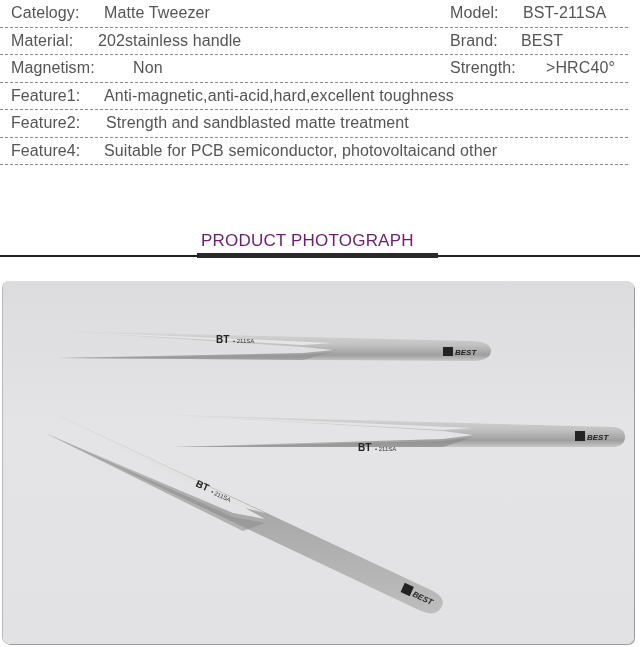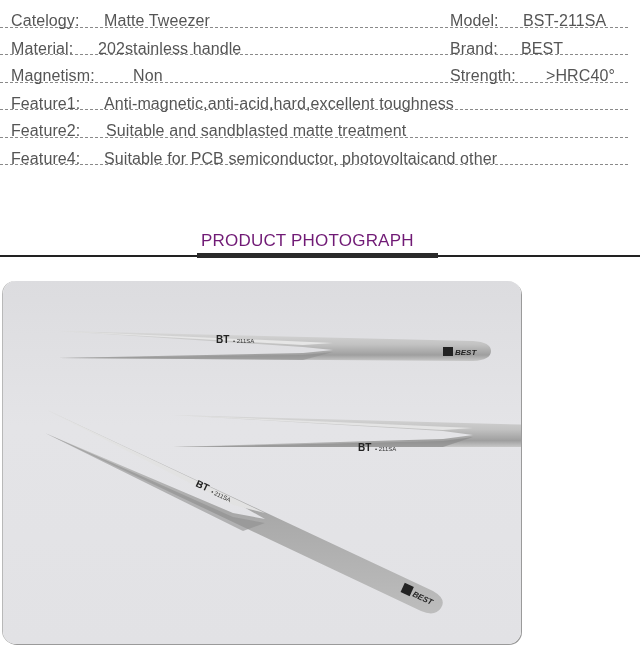--- a/index.html
+++ b/index.html
@@ -1,26 +1,26 @@
 <!DOCTYPE html>
 <html><head>
   <meta charset="utf-8">
   <style>
     html, body { margin: 0; padding: 0; background: #ffffff; }
     body { width: 640px; height: 647px; position: relative; overflow: hidden;
            font-family: "Liberation Sans", "DejaVu Sans", sans-serif; color: #5a5a5a; }
     .spec-table { position: absolute; left: 0; top: 0; width: 640px; }
     .row { position: relative; height: 27.5px; border-bottom: 1px dashed #8a8a8a; box-sizing: border-box; width: 628px; }
-    .row span { position: absolute; top: 4px; font-size: 16px; line-height: 18px; white-space: nowrap; color: #555; letter-spacing: 0.1px; margin-top: 8px; }
+    .row span { position: absolute; top: 4px; font-size: 16px; line-height: 18px; white-space: nowrap; color: #555; letter-spacing: 0.1px; }
     .heading-wrap { position: absolute; left: 0; top: 228px; width: 640px; height: 40px; }
     .heading { position: absolute; left: 201px; top: 3px; font-size: 17px; color: #701a75; letter-spacing: 0.2px; }
     .heading-line { position: absolute; left: 0; top: 27px; width: 640px; height: 1.5px; background: #222; }
     .heading-bar { position: absolute; left: 197px; top: 25px; width: 241px; height: 5px; background: #2a2a2a; }
-    .photo { position: absolute; left: 3px; top: 281px; width: 518px; height: 363px;
-             border-radius: 13px; background: linear-gradient(180deg, #dcdcdf 0%, #e4e4e7 40%, #e2e2e5 100%);
+    .photo { position: absolute; left: 3px; top: 281px; width: 631px; height: 363px;
+             border-radius: 7px; background: linear-gradient(180deg, #dcdcdf 0%, #e4e4e7 40%, #e2e2e5 100%);
              box-shadow: 1px 1px 0 #9a9a9a, -1px 0 0 #b8b8b8; overflow: hidden; }
     .photo svg { position: absolute; left: 0; top: 0; }
   </style>
 </head>
 <body>
 
 <div class="spec-table">
   <div class="row">
     <span style="left:11px">Catelogy:</span>
     <span style="left:104px">Matte Tweezer</span>
@@ -38,21 +38,21 @@
     <span style="left:133px">Non</span>
     <span style="left:450px">Strength:</span>
     <span style="left:546px">&gt;HRC40°</span>
   </div>
   <div class="row">
     <span style="left:11px">Feature1:</span>
     <span style="left:104px">Anti-magnetic,anti-acid,hard,excellent toughness</span>
   </div>
   <div class="row">
     <span style="left:11px">Feature2:</span>
-    <span style="left:106px">Suitable and sandblasted matte treatment</span>
+    <span style="left:106px">Strength and sandblasted matte treatment</span>
   </div>
   <div class="row">
     <span style="left:11px">Feature4:</span>
     <span style="left:104px">Suitable for PCB semiconductor, photovoltaicand other</span>
   </div>
 </div>
 
 <div class="heading-wrap">
   <div class="heading">PRODUCT PHOTOGRAPH</div>
   <div class="heading-line"></div>

